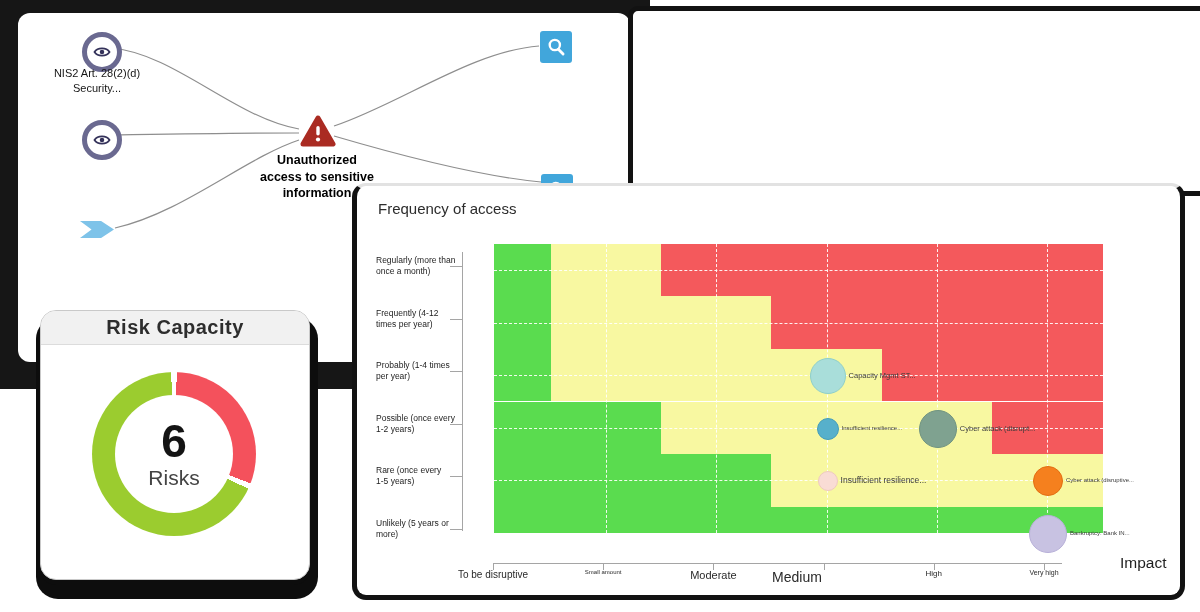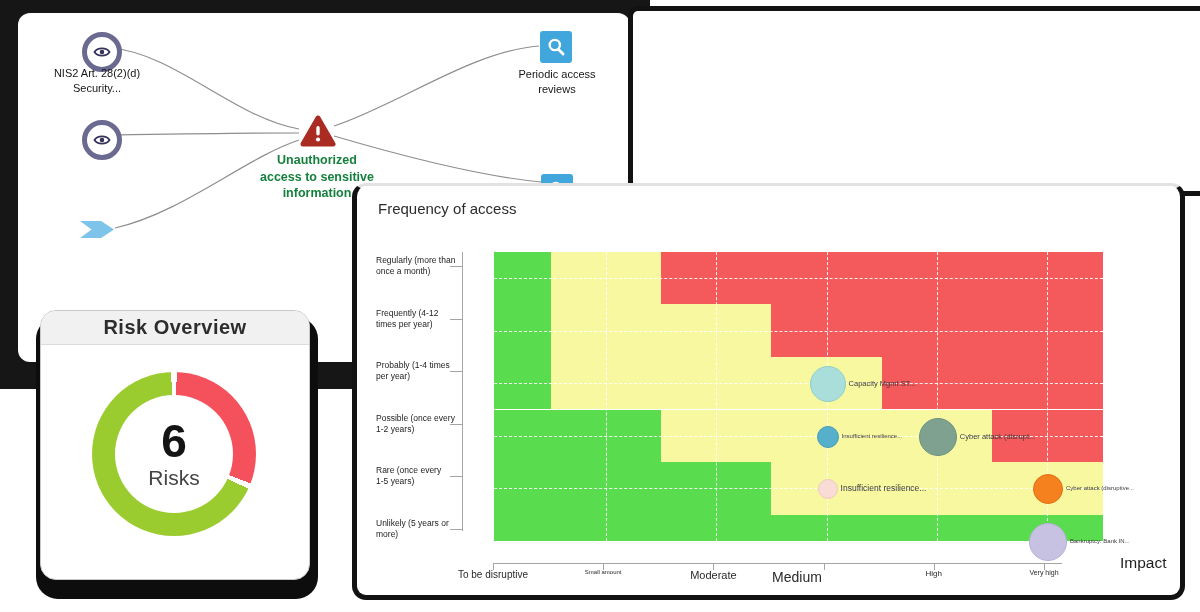--- a/index.html
+++ b/index.html
@@ -13,37 +13,37 @@
   #matrix-panel{left:352px;top:183px;width:823px;height:409px;background:#fff;
                 border:5px solid #121212;border-top:3px solid #E2E2E2;border-radius:14px;z-index:3;}
   #connectors{left:0;top:0;width:1200px;height:612px;z-index:2;pointer-events:none;}
   
   .dg{z-index:2;}
   .eye-node{width:30px;height:30px;border:5px solid #6A6990;border-radius:50%;background:#fff;
             display:flex;align-items:center;justify-content:center;}
   .node-label{text-align:center;font-size:11px;color:#161616;line-height:1.35;white-space:pre-line;width:150px;}
   .proc-arrow{width:34px;height:17px;background:#7EC3E9;
               clip-path:polygon(0% 0%,62% 0%,100% 50%,62% 100%,0% 100%,34% 50%);}
-  .risk-label{text-align:center;font-size:12.5px;font-weight:bold;color:#15803d;line-height:1.32;white-space:pre-line;width:160px;}
+  .risk-label{text-align:center;font-size:12.5px;font-weight:bold;color:#000000;line-height:1.32;white-space:pre-line;width:160px;}
   .search-node{width:32px;height:32px;background:#41A6DB;border-radius:3px;
                display:flex;align-items:center;justify-content:center;}
   
   #risk-card{left:40px;top:310px;width:268px;height:268px;background:#fff;border:1px solid #C9C9C9;border-radius:16px;
              box-shadow:0 5px 0 0 #0D0D0D,2px 13px 0 6px #0D0D0D;z-index:5;}
   #risk-card-header{left:0;top:0;width:100%;height:33px;background:#F1F1F1;border-bottom:1px solid #DCDCDC;
                     border-radius:15px 15px 0 0;display:flex;align-items:center;justify-content:center;}
   #risk-card-title{font-size:20px;font-weight:bold;color:#2D2D2D;letter-spacing:.5px;}
   #donut{left:51px;top:61px;width:164px;height:164px;border-radius:50%;}
   #donut-hole{left:23px;top:23px;width:118px;height:118px;background:#fff;border-radius:50%;
               display:flex;flex-direction:column;align-items:center;justify-content:center;}
   #risk-count{font-size:46px;font-weight:bold;color:#141414;line-height:1;}
   #risk-count-label{font-size:21px;color:#444;margin-top:2px;}
   
   #chart-title{left:378px;top:200px;font-size:15px;color:#2C2C2C;z-index:4;}
-  #plot{left:494px;top:252px;width:609px;height:289px;z-index:4;}
+  #plot{left:494px;top:244px;width:609px;height:289px;z-index:4;}
   .hrow{position:absolute;left:0;width:100%;}
   .gridv{position:absolute;top:0;width:0;height:100%;border-left:1px dashed rgba(255,255,255,.9);}
   .gridh{position:absolute;left:0;height:0;width:100%;border-top:1px dashed rgba(255,255,255,.9);}
   .bubble{position:absolute;border-radius:50%;}
   .bubble-label{position:absolute;white-space:nowrap;color:#3A3A3A;transform:translateY(-50%);}
   #yaxis-line{left:462px;top:252px;width:1px;height:279px;background:#A5A5A5;z-index:4;}
   .ytick{position:absolute;height:1px;width:12px;background:#A5A5A5;z-index:4;}
   .ylabel{position:absolute;left:376px;width:86px;font-size:8.5px;color:#1C1C1C;line-height:1.3;
           white-space:pre-line;z-index:4;transform:translateY(-50%);}
   #xaxis-line{left:493px;top:563px;width:569px;height:1px;background:#A5A5A5;z-index:4;}
@@ -98,22 +98,20 @@
   <div class="abs dg risk-label" style="left:237px;top:152px;">Unauthorized
 access to sensitive
 information</div>
 
   <div class="abs dg search-node" style="left:540px;top:31px;">
     <svg width="22" height="22" viewBox="0 0 28 28">
       <circle cx="12.5" cy="11.5" r="6.5" fill="none" stroke="#fff" stroke-width="3"></circle>
       <line x1="17" y1="17" x2="23" y2="23" stroke="#fff" stroke-width="3.6" stroke-linecap="round"></line>
     </svg>
   </div>
-  <div class="abs dg node-label" style="left:482px;top:67px;">Periodic access
-reviews</div>
 
   <div class="abs dg search-node" style="left:541px;top:174px;">
     <svg width="22" height="22" viewBox="0 0 28 28">
       <circle cx="12.5" cy="11.5" r="6.5" fill="none" stroke="#fff" stroke-width="3"></circle>
       <line x1="17" y1="17" x2="23" y2="23" stroke="#fff" stroke-width="3.6" stroke-linecap="round"></line>
     </svg>
   </div>
 
   <div id="topright-panel" class="abs"></div>
 
@@ -184,21 +182,21 @@
       <div class="xlabel" style="left: 797px; font-size: 14px;">Medium</div>
       <div class="xtick" style="left: 933.8px;"></div>
       <div class="xlabel" style="left: 933.8px; font-size: 8px;">High</div>
       <div class="xtick" style="left: 1044px;"></div>
       <div class="xlabel" style="left: 1044px; font-size: 7px;">Very high</div>
     </div>
   <div id="impact-label" class="abs">Impact</div>
 
   <div id="risk-card" class="abs">
     <div id="risk-card-header" class="abs">
-      <span id="risk-card-title">Risk Overview</span>
+      <span id="risk-card-title">Risk Capacity</span>
     </div>
     <div id="donut" class="abs" style="background: conic-gradient(rgb(255, 255, 255) 0deg, rgb(255, 255, 255) 2deg, rgb(244, 81, 92) 2deg, rgb(244, 81, 92) 111deg, rgb(255, 255, 255) 111deg, rgb(255, 255, 255) 115deg, rgb(155, 204, 47) 115deg, rgb(155, 204, 47) 358deg, rgb(255, 255, 255) 358deg, rgb(255, 255, 255) 360deg);">
       <div id="donut-hole" class="abs">
         <div id="risk-count">6</div>
         <div id="risk-count-label">Risks</div>
       </div>
     </div>
   </div>
 
 </div>

